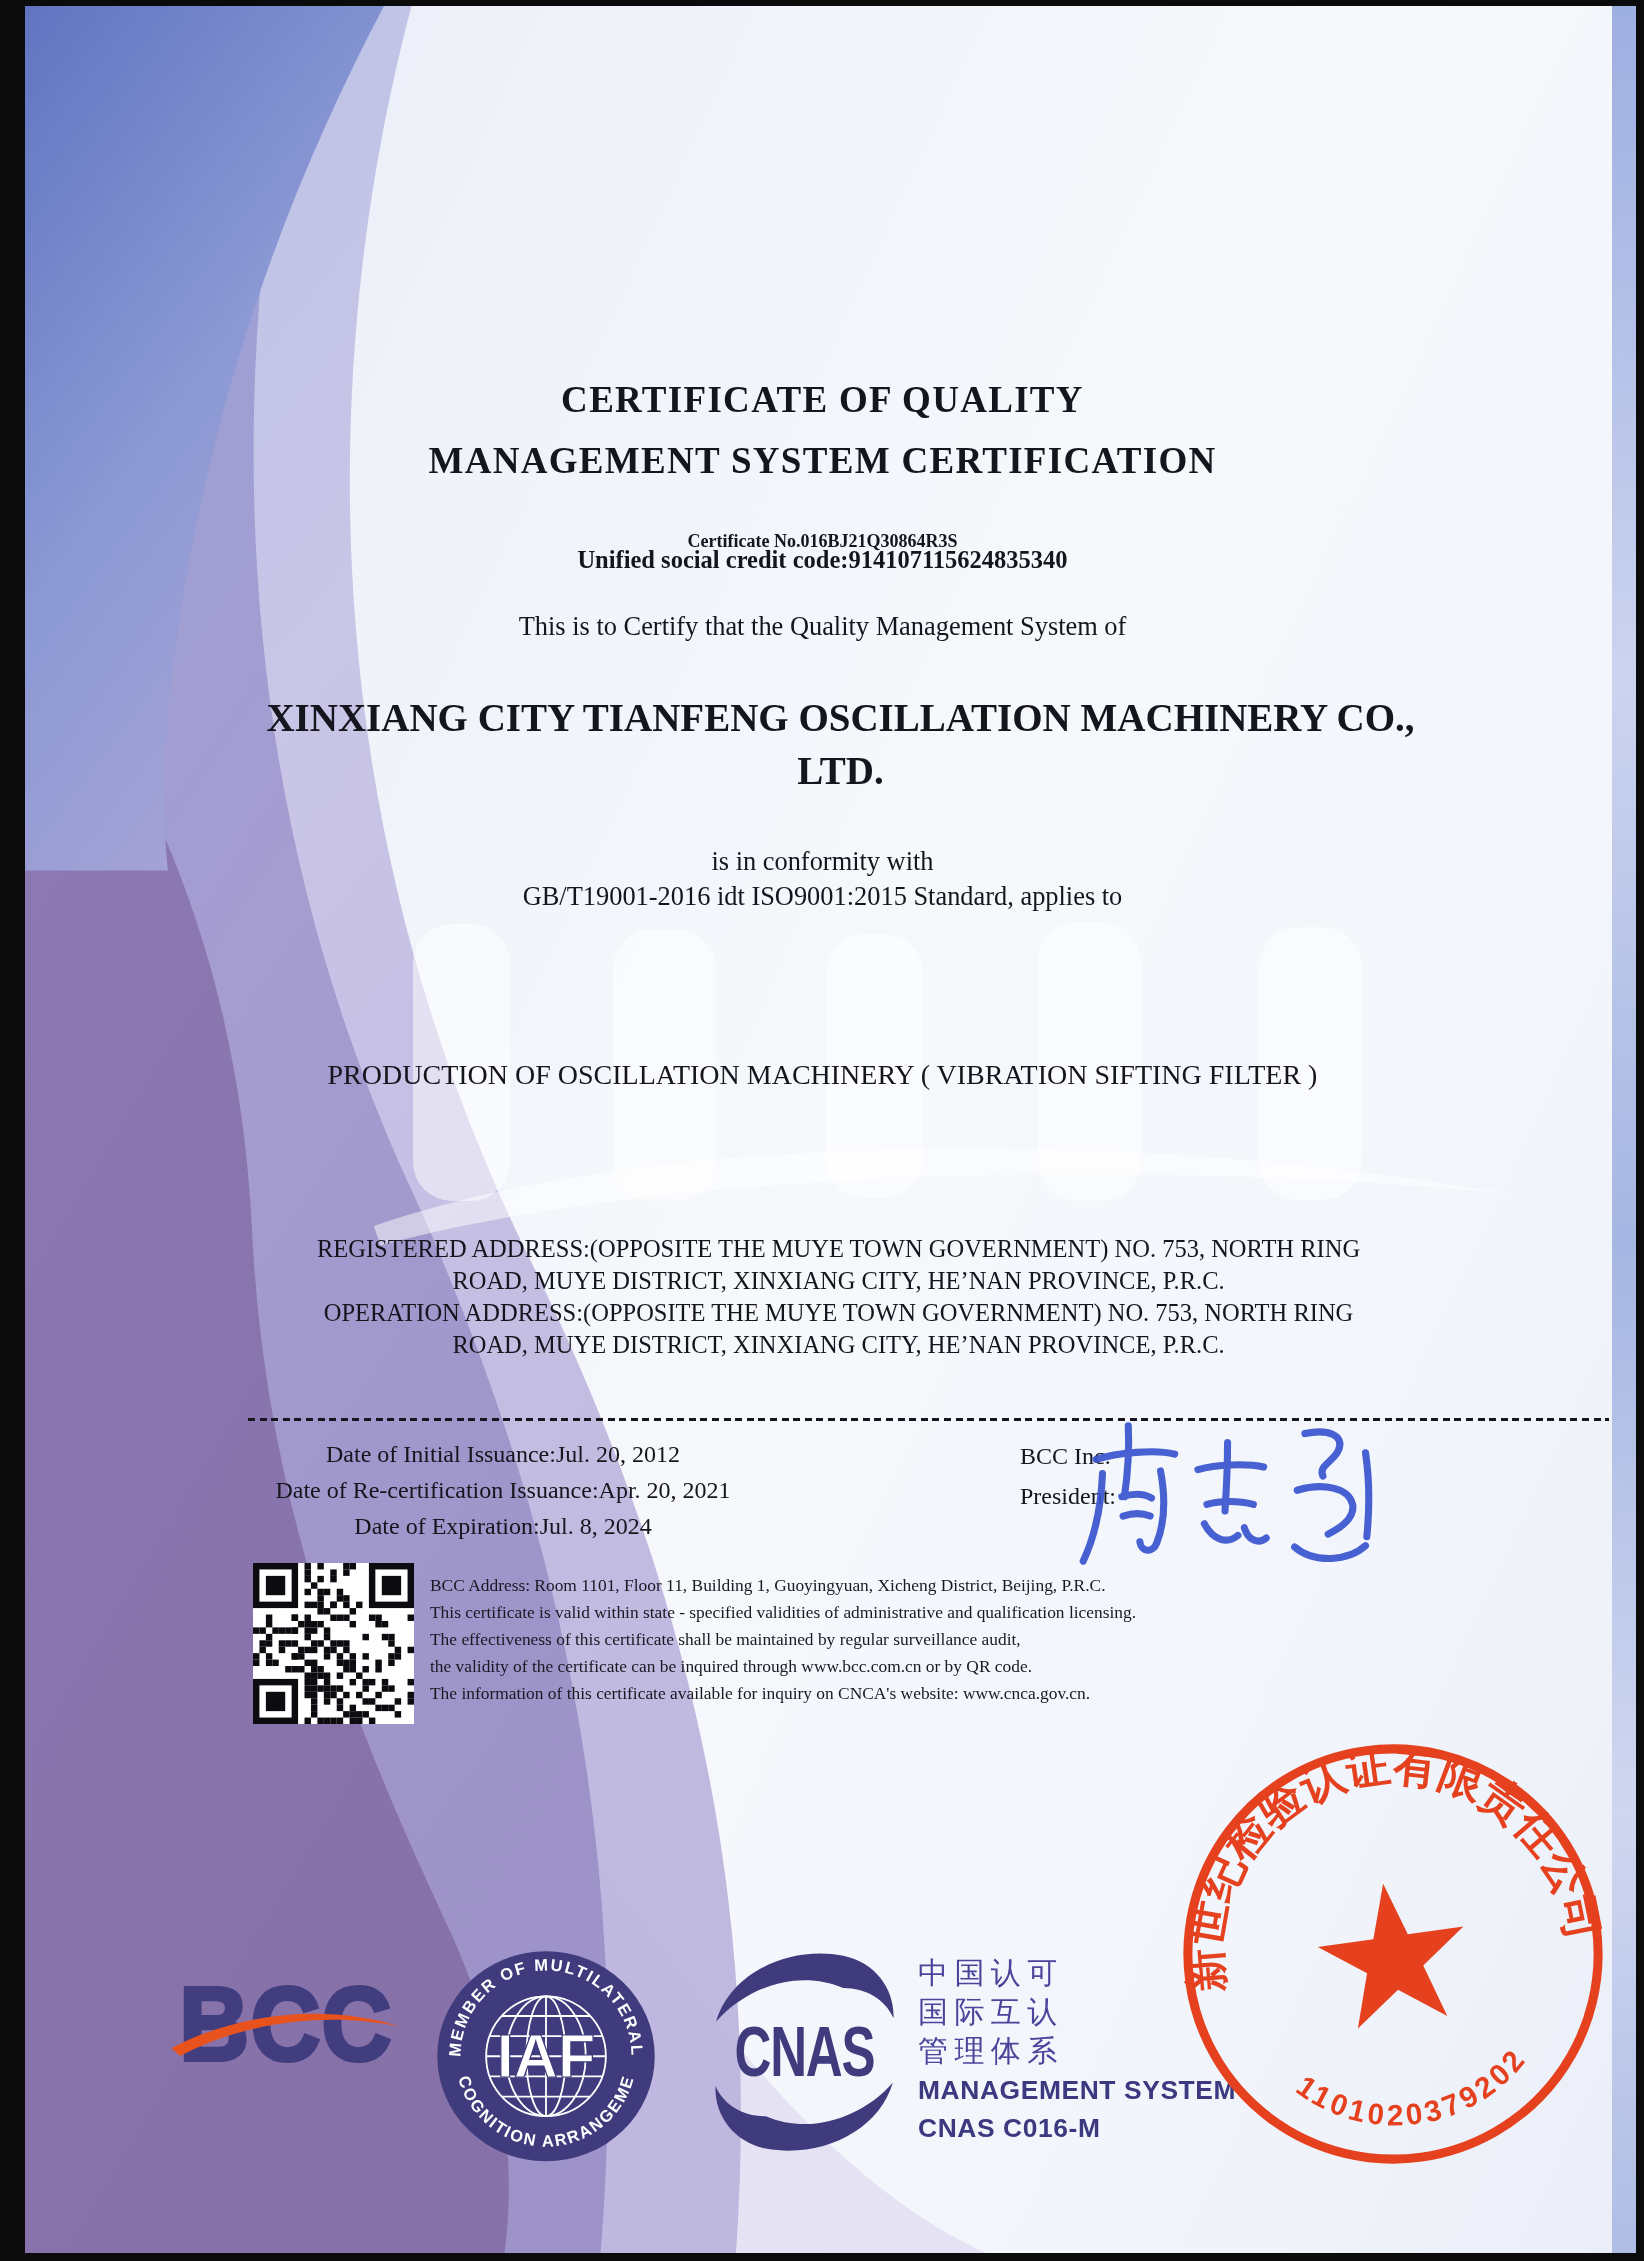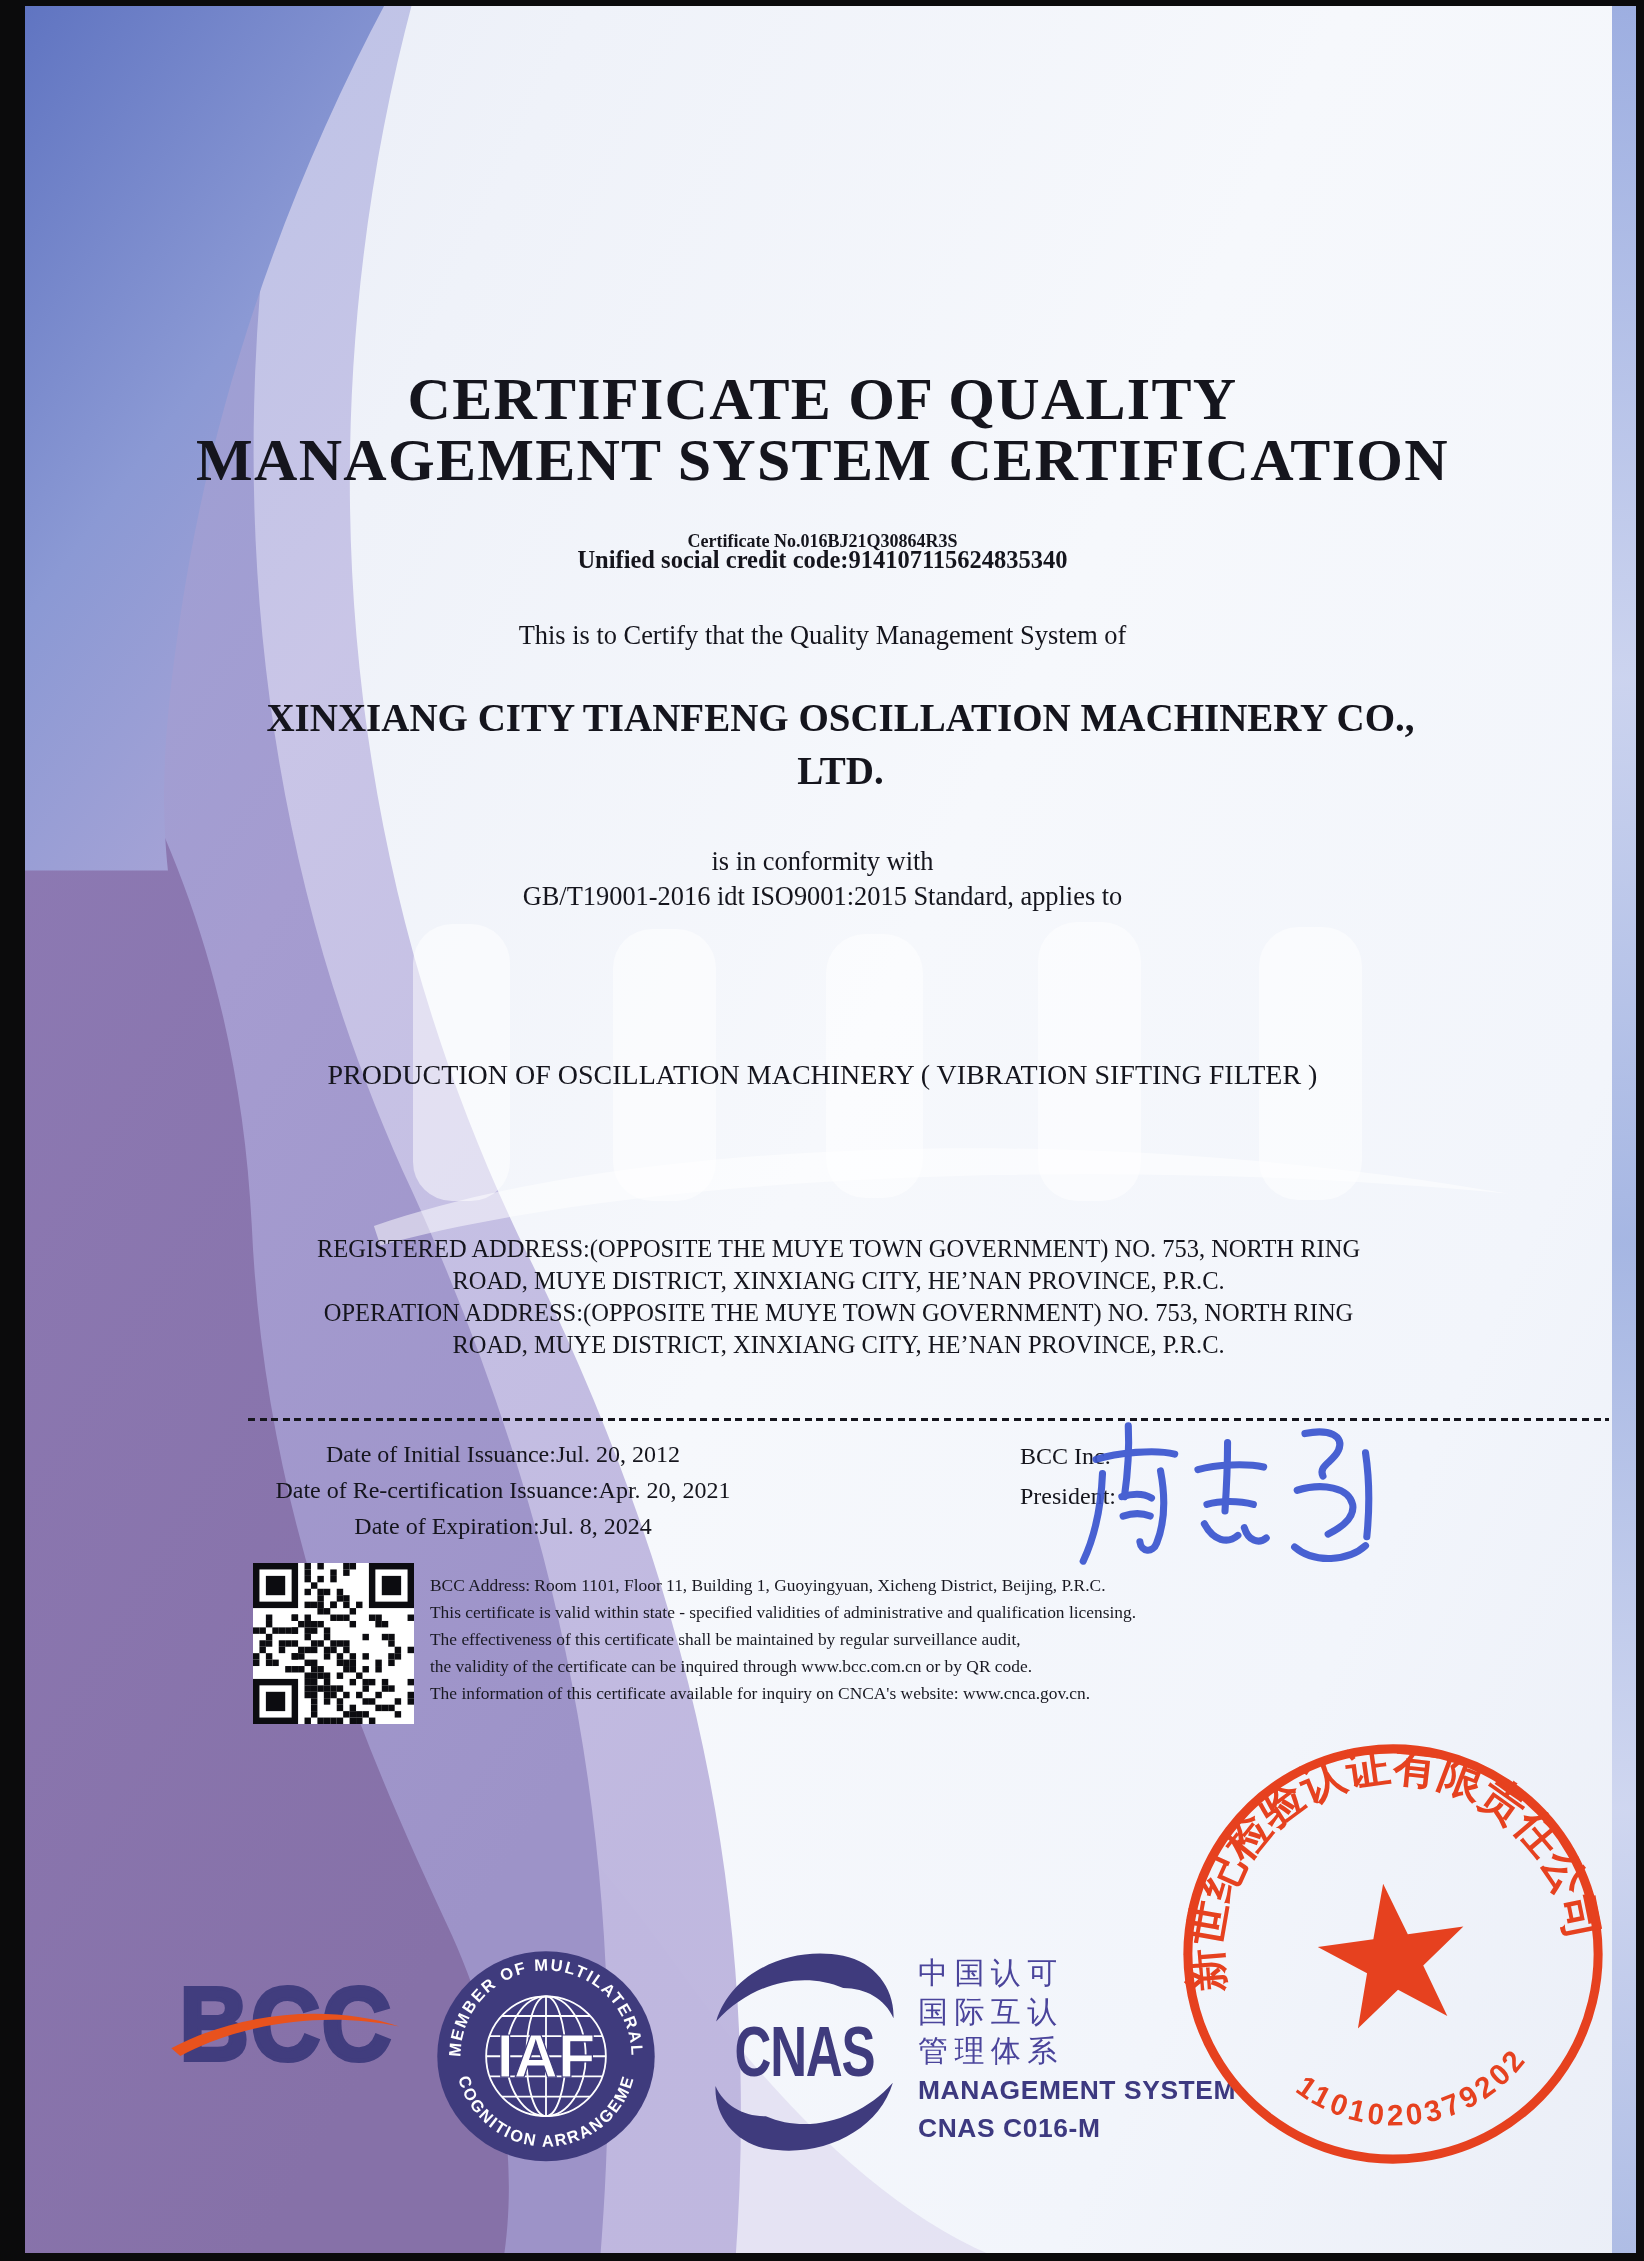--- a/index.html
+++ b/index.html
@@ -16,24 +16,24 @@
   .edge-right{right:0;top:0;bottom:0;width:9px;}
   .edge-bottom{left:0;right:0;bottom:0;height:7.7px;}
   .right-strip{position:absolute;right:9px;top:0;bottom:0;width:24.5px;z-index:55;
     background:linear-gradient(to bottom,#879cda 0%,#c2cbec 30%,#93a7dd 55%,#c8d0ee 80%,#9fb0e0 100%);opacity:.8;}
   
   .bg-curves{position:absolute;left:0;top:0;z-index:1;}
   
   .wm{position:absolute;background:#ffffff;opacity:.5;border-radius:39px;z-index:2;}
   
   .center{left:0;right:0;text-align:center;}
-  .title{top:369px;font-size:60px;font-weight:bold;letter-spacing:1.3px;line-height:61px;z-index:10;}
+  .title{top:369px;font-size:37px;font-weight:bold;letter-spacing:1.3px;line-height:61px;z-index:10;}
   .certno{top:515px;font-size:18px;font-weight:bold;z-index:10;margin-top:16px;}
   .creditcode{top:546px;font-size:24.5px;font-weight:bold;z-index:10;}
-  .certify{top:611px;font-size:26.4px;z-index:10;margin-top:9px;}
+  .certify{top:611px;font-size:26.4px;z-index:10;}
   .company{top:691px;font-size:39px;font-weight:bold;line-height:53px;z-index:10;margin-left:36px;}
   .conformity{top:846px;font-size:26.4px;z-index:10;}
   .standard{top:881px;font-size:26.4px;z-index:10;}
   .scope{top:1059px;font-size:28px;z-index:10;}
   .addresses{top:1233px;font-size:24.5px;line-height:32px;z-index:10;margin-left:32px;}
   .dashline{top:1418px;left:248px;right:36px;height:3.2px;z-index:10;
     background:repeating-linear-gradient(to right,#16161e 0 7px,transparent 7px 11.6px);}
   .dates{top:1436px;left:248px;width:510px;text-align:center;font-size:24px;line-height:36px;z-index:10;}
   .issuer{top:1436px;left:1020px;font-size:24px;line-height:40px;z-index:10;}
   .sig{left:1078px;top:1414px;z-index:11;}

